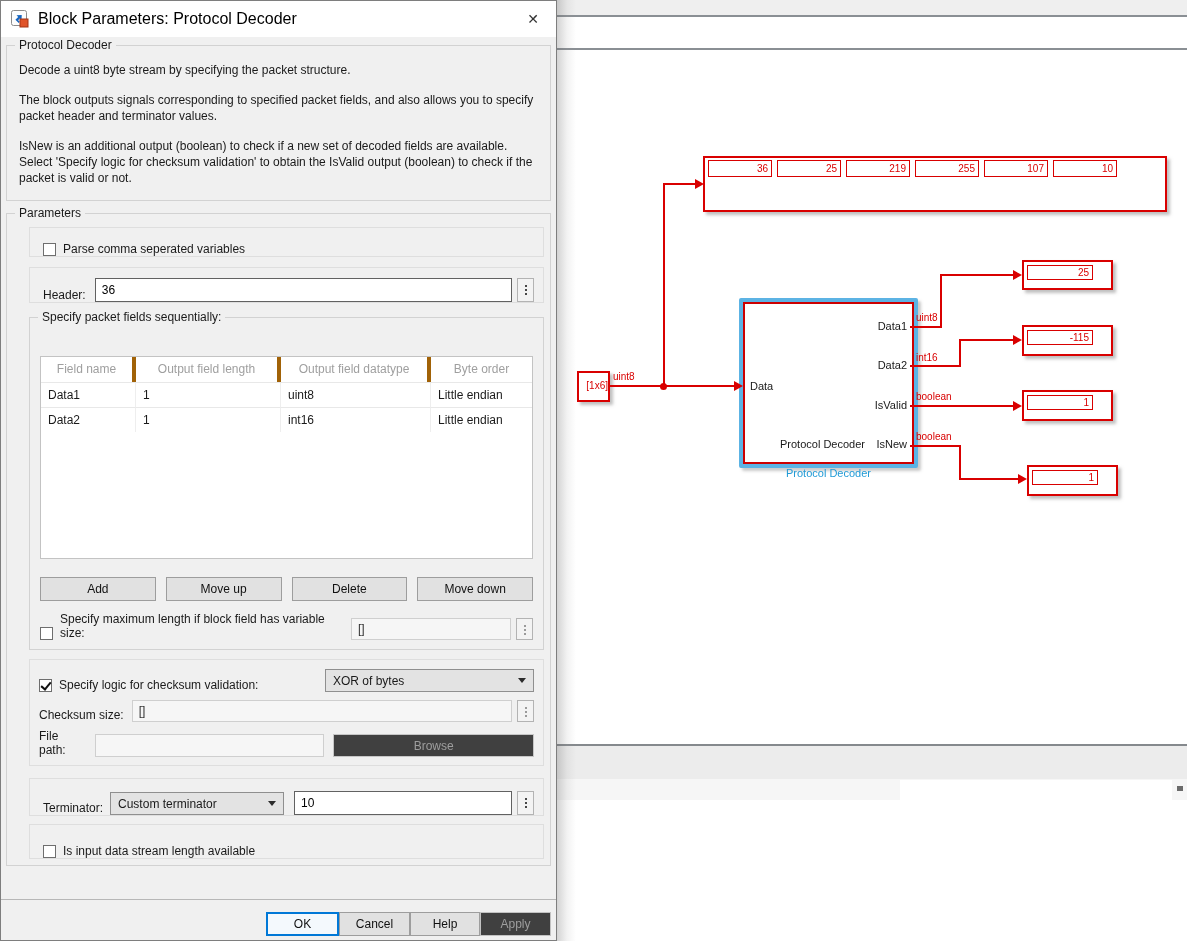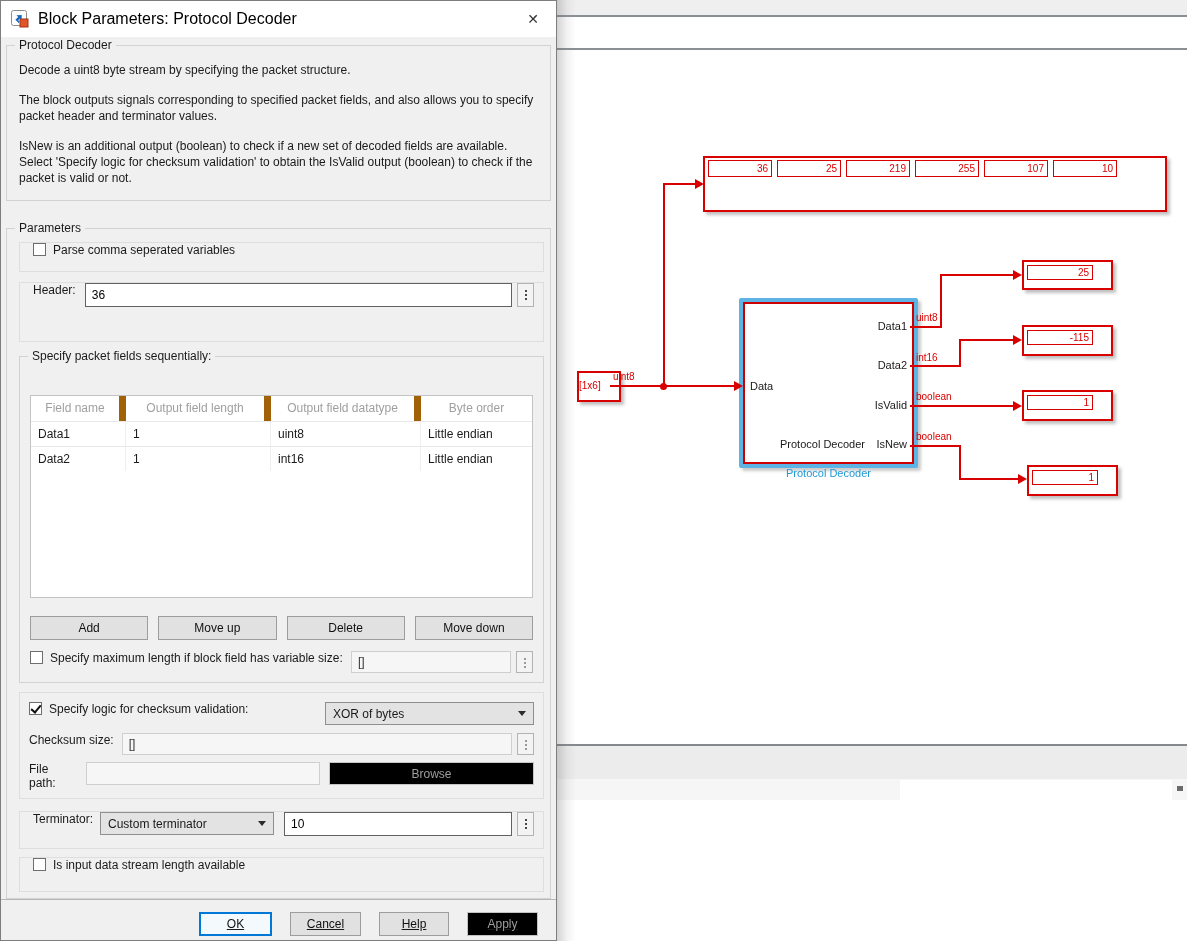--- a/index.html
+++ b/index.html
@@ -52,30 +52,30 @@
   .txt { background:#fff; border:1px solid #616161; height:24px; padding:2px 6px;
     font:12px "Liberation Sans", sans-serif; color:#000; }
   .txt.dim { background:#f6f6f6; border-color:#cfcfcf; color:#333; }
   .dots { width:17px; height:24px; min-width:17px; background:#f3f3f3; border:1px solid #b3b3b3;
     position:relative; margin-left:5px; }
   .dots::after { content:""; position:absolute; left:50%; top:6px; margin-left:-1px;
     width:2px; height:2px; background:#474747; box-shadow:0 4px 0 #474747, 0 8px 0 #474747; }
   .dots.dim::after { background:#9a9a9a; box-shadow:0 4px 0 #9a9a9a, 0 8px 0 #9a9a9a; }
   .btn { height:24px; background:#e1e1e1; border:1px solid #9d9d9d; font:12px "Liberation Sans", sans-serif;
     color:#111; display:flex; align-items:center; justify-content:center; }
-  .btn.disabled { background:#000000; border-color:#c2c2c2; color:#9e9e9e; }
+  .btn.disabled { background:#404040; border-color:#c2c2c2; color:#9e9e9e; }
   .select { height:23px; background:#e3e3e3; border:1px solid #8f8f8f; display:flex;
     align-items:center; padding:0 7px; }
   .select .sel-val { flex:1; }
   .caret { width:0; height:0; border:4px solid transparent; border-top:5px solid #2b2b2b; margin-top:4px; }
   .grid { display:grid; grid-template-columns:95px 145px 150px 1fr; }
-  .th { color:#9f9f9f; text-align:center; font-size:12px; padding:5px 0 6px; border-right:7px solid #a16207; }
+  .th { color:#9f9f9f; text-align:center; font-size:12px; padding:5px 0 6px; border-right:4px solid #a16207; }
   .td { padding:5px 0 5px 7px; border-top:1px solid #e8e8e8; border-right:1px solid #eee; font-size:12px; }
   .link { color:#9a9a9a; text-decoration:underline; }
-  .row { display:flex; align-items:flex-start; }
+  .row { display:flex; align-items:flex-end; }
 </style>
 </head>
 <body>
 
 <div id="canvas">
   <div class="strip" style="top:0;height:15px;background:#efefef;"></div>
   <div class="hline" style="top:15px;"></div>
   <div class="strip" style="top:17px;height:31px;background:#fff;"></div>
   <div class="hline" style="top:48px;"></div>
   <div class="hline" style="top:744px;background:#85898d;"></div>
@@ -115,21 +115,21 @@
   <div style="position:absolute;left:3px;top:2px;display:flex;gap:5px;">
     <div class="scope-cell">36</div>
     <div class="scope-cell">25</div>
     <div class="scope-cell">219</div>
     <div class="scope-cell">255</div>
     <div class="scope-cell">107</div>
     <div class="scope-cell">10</div>
   </div>
 </div>
 
-<div class="rblock" style="left:577px;top:371px;width:44px;height:31px;color:#d90000;font-size:10px;text-align:left;line-height:26px;">[1x6]</div>
+<div class="rblock" style="left:577px;top:371px;width:33px;height:31px;color:#d90000;font-size:10px;text-align:right;line-height:26px;">[1x6]</div>
 <div class="sig-label" style="left:613px;top:371px;">uint8</div>
 
 <div id="decoder-sel">
   <div id="decoder-inner">
     <span class="port-label" style="left:5px;top:76px;">Data</span>
     <span class="port-label" style="right:5px;top:16px;">Data1</span>
     <span class="port-label" style="right:5px;top:55px;">Data2</span>
     <span class="port-label" style="right:5px;top:95px;">IsValid</span>
     <span class="port-label" style="right:5px;top:134px;">IsNew</span>
     <span class="port-label" style="right:47px;top:134px;">Protocol Decoder</span>
@@ -166,29 +166,29 @@
     <span id="close-btn">✕</span>
   </div>
 
   <div class="groupbox" style="margin-top:8px;padding:16px 5px 6px 5px;">
     <span class="group-label">Protocol Decoder</span>
     <p class="desc">Decode a uint8 byte stream by specifying the packet structure.</p>
     <p class="desc">The block outputs signals corresponding to specified packet fields, and also allows you to specify packet header and terminator values.</p>
     <p class="desc" style="margin-bottom:8px;">IsNew is an additional output (boolean) to check if a new set of decoded fields are available. Select 'Specify logic for checksum validation' to obtain the IsValid output (boolean) to check if the packet is valid or not.</p>
   </div>
 
-  <div class="groupbox" style="margin-top:27px;padding:13px 6px 6px 12px;">
+  <div class="groupbox" style="margin-top:12px;padding:13px 6px 6px 22px;">
     <span class="group-label">Parameters</span>
 
     <div class="panel row" style="height:30px;padding-left:13px;margin-bottom:10px;">
       <span class="cb"></span>
       <span style="margin-left:7px;">Parse comma seperated variables</span>
     </div>
 
-    <div class="panel row" style="height:60px;padding:0 9px 0 13px;margin-bottom:14px;">
+    <div class="panel row" style="height:36px;padding:0 9px 0 13px;margin-bottom:14px;">
       <span>Header:</span>
       <input class="txt" style="flex: 1 1 0%; margin-left: 9px;" value="36">
       <span class="dots"></span>
     </div>
 
     <div class="groupbox" style="margin:0;padding:14px 10px 9px 10px;">
       <span class="group-label">Specify packet fields sequentially:</span>
 
       <div style="margin-top:24px;height:203px;background:#fff;border:1px solid #c3c3c3;overflow:hidden;">
         <div class="grid">
@@ -257,19 +257,19 @@
       <span class="dots"></span>
     </div>
 
     <div class="panel row" style="margin-top:8px;height:35px;padding-left:13px;">
       <span class="cb"></span>
       <span style="margin-left:7px;">Is input data stream length available</span>
     </div>
   </div>
 
   <div class="abs" style="left:0;right:0;top:898px;height:1px;background:#b7b7b7;"></div>
-  <div class="abs row" style="right:18px;top:911px;gap:18px;text-decoration:underline;">
+  <div class="abs row" style="right:5px;top:911px;gap:0;">
     <button class="btn" style="width:73px;background:#f4f9fd;border:2px solid #0078d7;">OK</button>
     <button class="btn" style="width:71px;">Cancel</button>
     <button class="btn" style="width:70px;">Help</button>
     <button class="btn disabled" style="width:71px;">Apply</button>
   </div>
 </div>
 
 </body></html>

